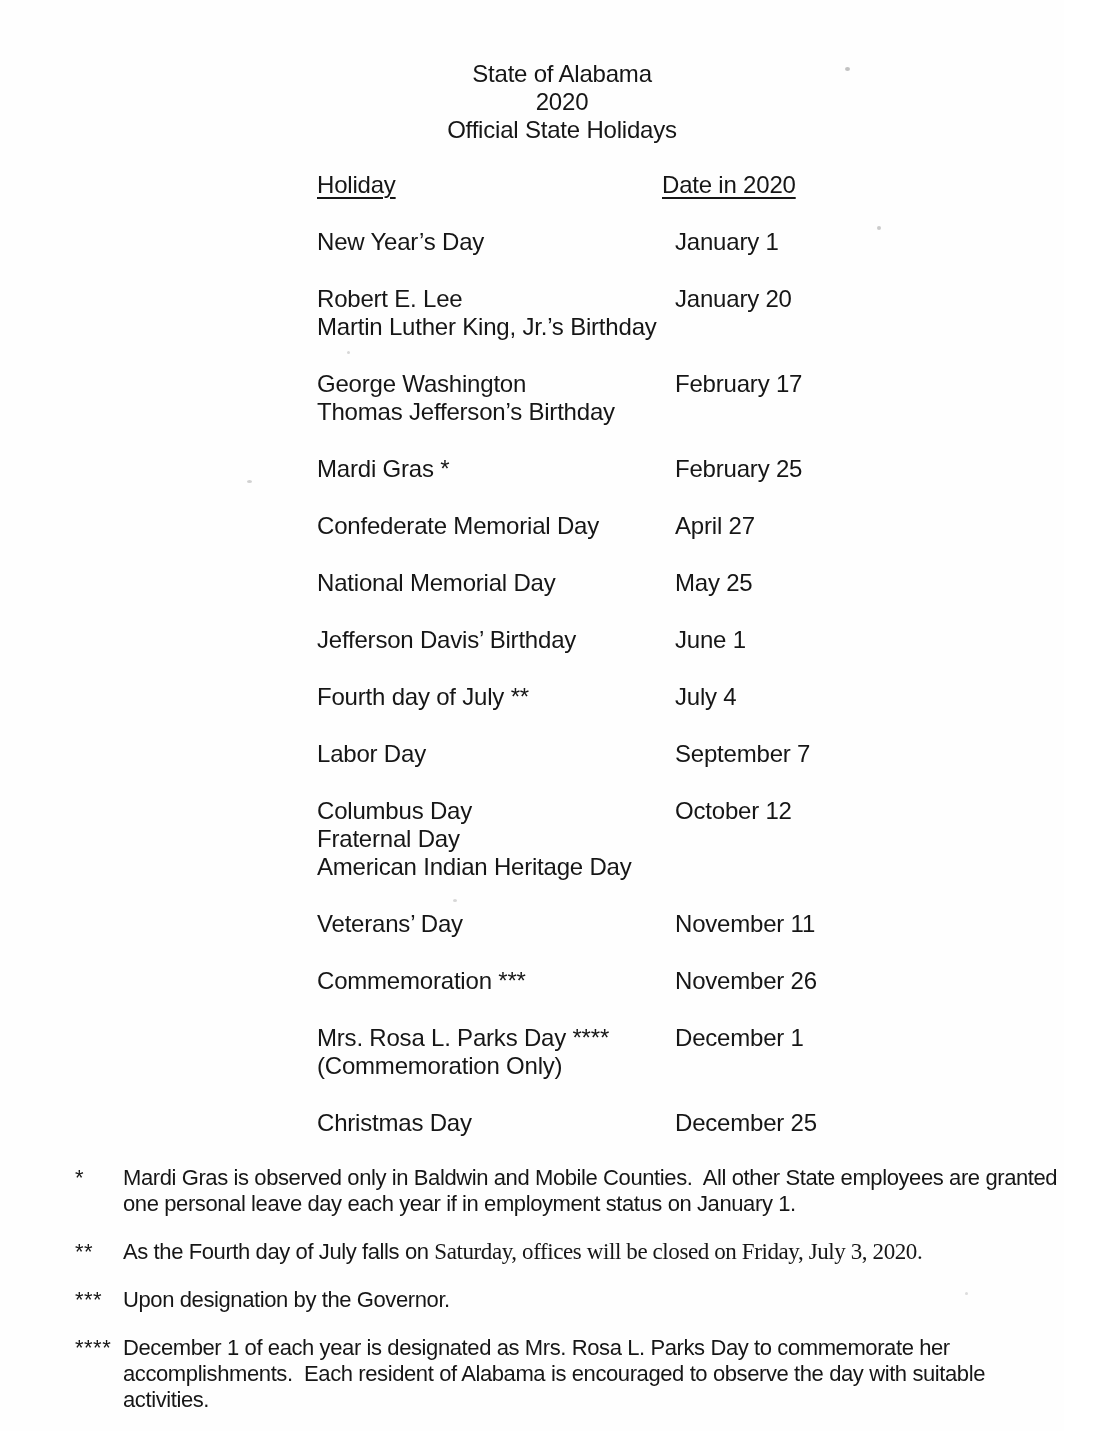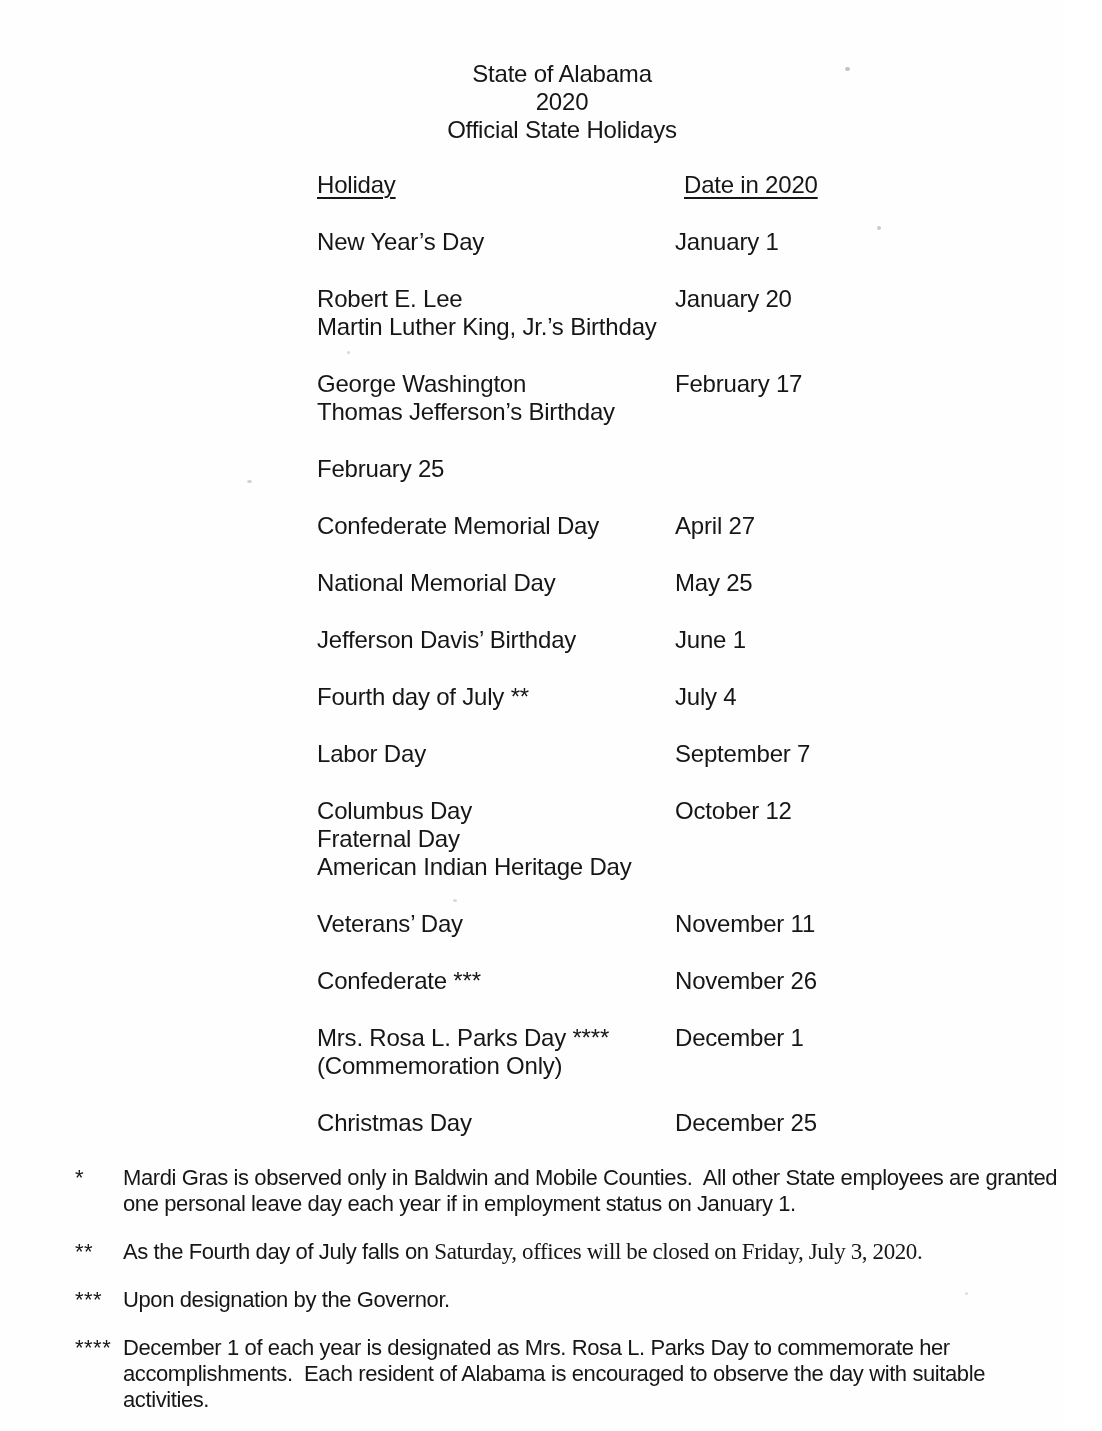--- a/index.html
+++ b/index.html
@@ -20,21 +20,20 @@
     letter-spacing:-0.2px;
   }
 
   .col-headers {
     margin-left:317px;
     margin-top:27px;
     display:flex;
     font-size:24px;
     line-height:28px;
     letter-spacing:-0.2px;
-    gap:22px;
   }
   .col-header { 
     text-decoration:underline;
     text-underline-offset:4px;
     text-decoration-thickness:2px;
   }
   .col-header.first { width:345px; }
 
   .rows { margin-left:317px; margin-top:29px; }
   .row {
@@ -106,20 +105,23 @@
 
   <div class="row">
     <div class="holiday-cell">
           <div class="hline">George Washington</div>
           <div class="hline">Thomas Jefferson’s Birthday</div>
         </div>
     <div class="date-cell">February 17</div>
   </div>
 
   <div class="row">
+    <div class="holiday-cell">
+          <div class="hline">Mardi Gras *</div>
+        </div>
     <div class="date-cell">February 25</div>
   </div>
 
   <div class="row">
     <div class="holiday-cell">
           <div class="hline">Confederate Memorial Day</div>
         </div>
     <div class="date-cell">April 27</div>
   </div>
 
@@ -162,21 +164,21 @@
 
   <div class="row">
     <div class="holiday-cell">
           <div class="hline">Veterans’ Day</div>
         </div>
     <div class="date-cell">November 11</div>
   </div>
 
   <div class="row">
     <div class="holiday-cell">
-          <div class="hline">Confederate ***</div>
+          <div class="hline">Commemoration ***</div>
         </div>
     <div class="date-cell">November 26</div>
   </div>
 
   <div class="row">
     <div class="holiday-cell">
           <div class="hline">Mrs. Rosa L. Parks Day ****</div>
           <div class="hline">(Commemoration Only)</div>
         </div>
     <div class="date-cell">December 1</div>

